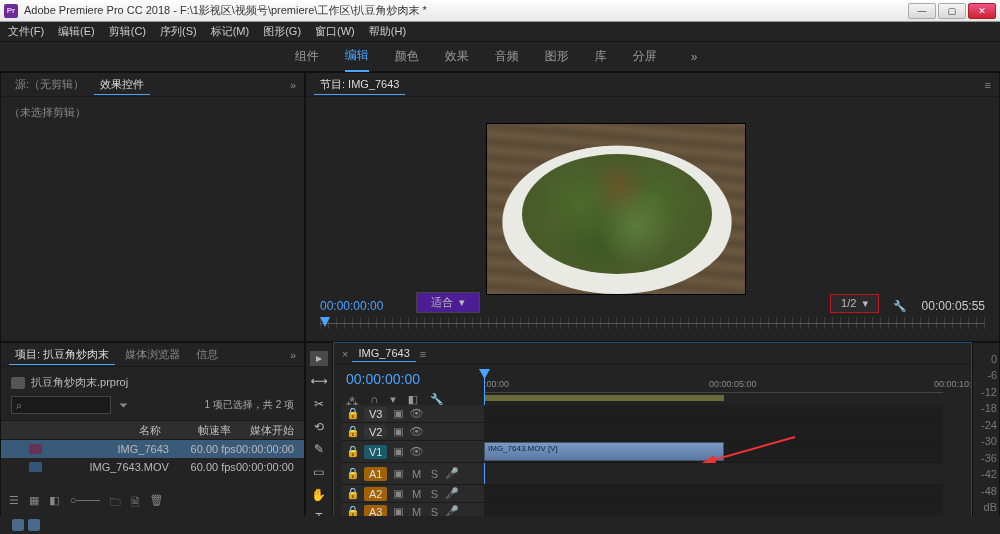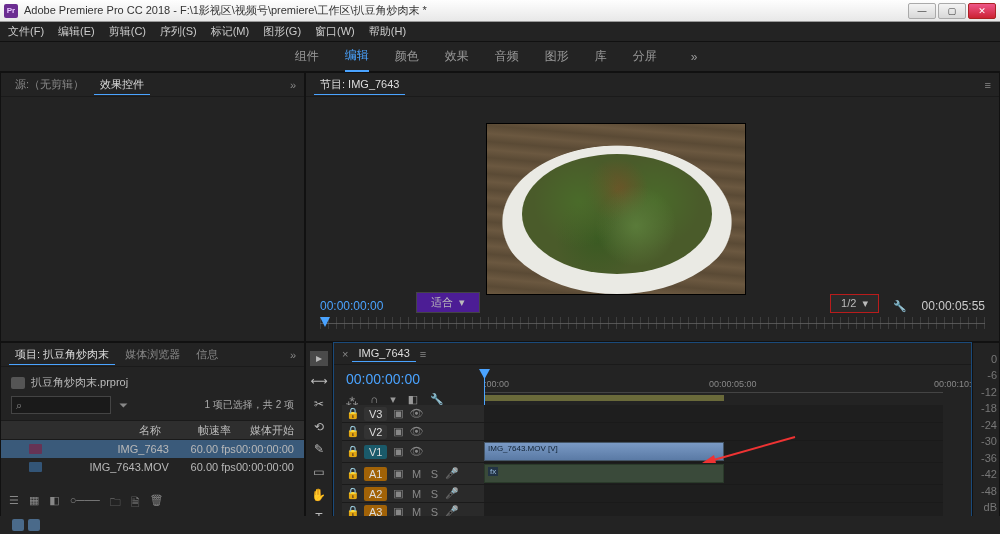--- a/index.html
+++ b/index.html
@@ -143,20 +143,21 @@
   <span class="ws-more">»</span>
 </div>
 
 <div class="main">
   <div class="panel left-top">
     <div class="panel-tabs">
       <span class="ptab">源:（无剪辑）</span>
       <span class="ptab active">效果控件</span>
       <span class="panel-menu">»</span>
     </div>
+    <div class="effect-body">（未选择剪辑）</div>
   </div>
 
   <div class="panel right-top">
     <div class="panel-tabs">
       <span class="ptab active">节目: IMG_7643</span>
       <span class="panel-menu">≡</span>
     </div>
     <div class="program-monitor">
       <div class="video-area">
         <div class="wood-bg"></div>
@@ -304,23 +305,20 @@
       </div>
       <div class="track-row tall">
         <div class="trk-head audio">
             <span class="trk-lock">🔒</span>
             <span class="trk-label">A1</span>
             <span class="trk-tog">▣</span>
             <span class="trk-m">M</span>
             <span class="trk-s">S</span>
             <span>🎤</span>
           </div>
-        <div class="trk-content">
-            <div class="clip-a"><span class="fx-badge">fx</span></div>
-          </div>
       </div>
       <div class="track-row">
         <div class="trk-head audio">
             <span class="trk-lock">🔒</span>
             <span class="trk-label">A2</span>
             <span class="trk-tog">▣</span>
             <span class="trk-m">M</span>
             <span class="trk-s">S</span>
             <span>🎤</span>
           </div>

